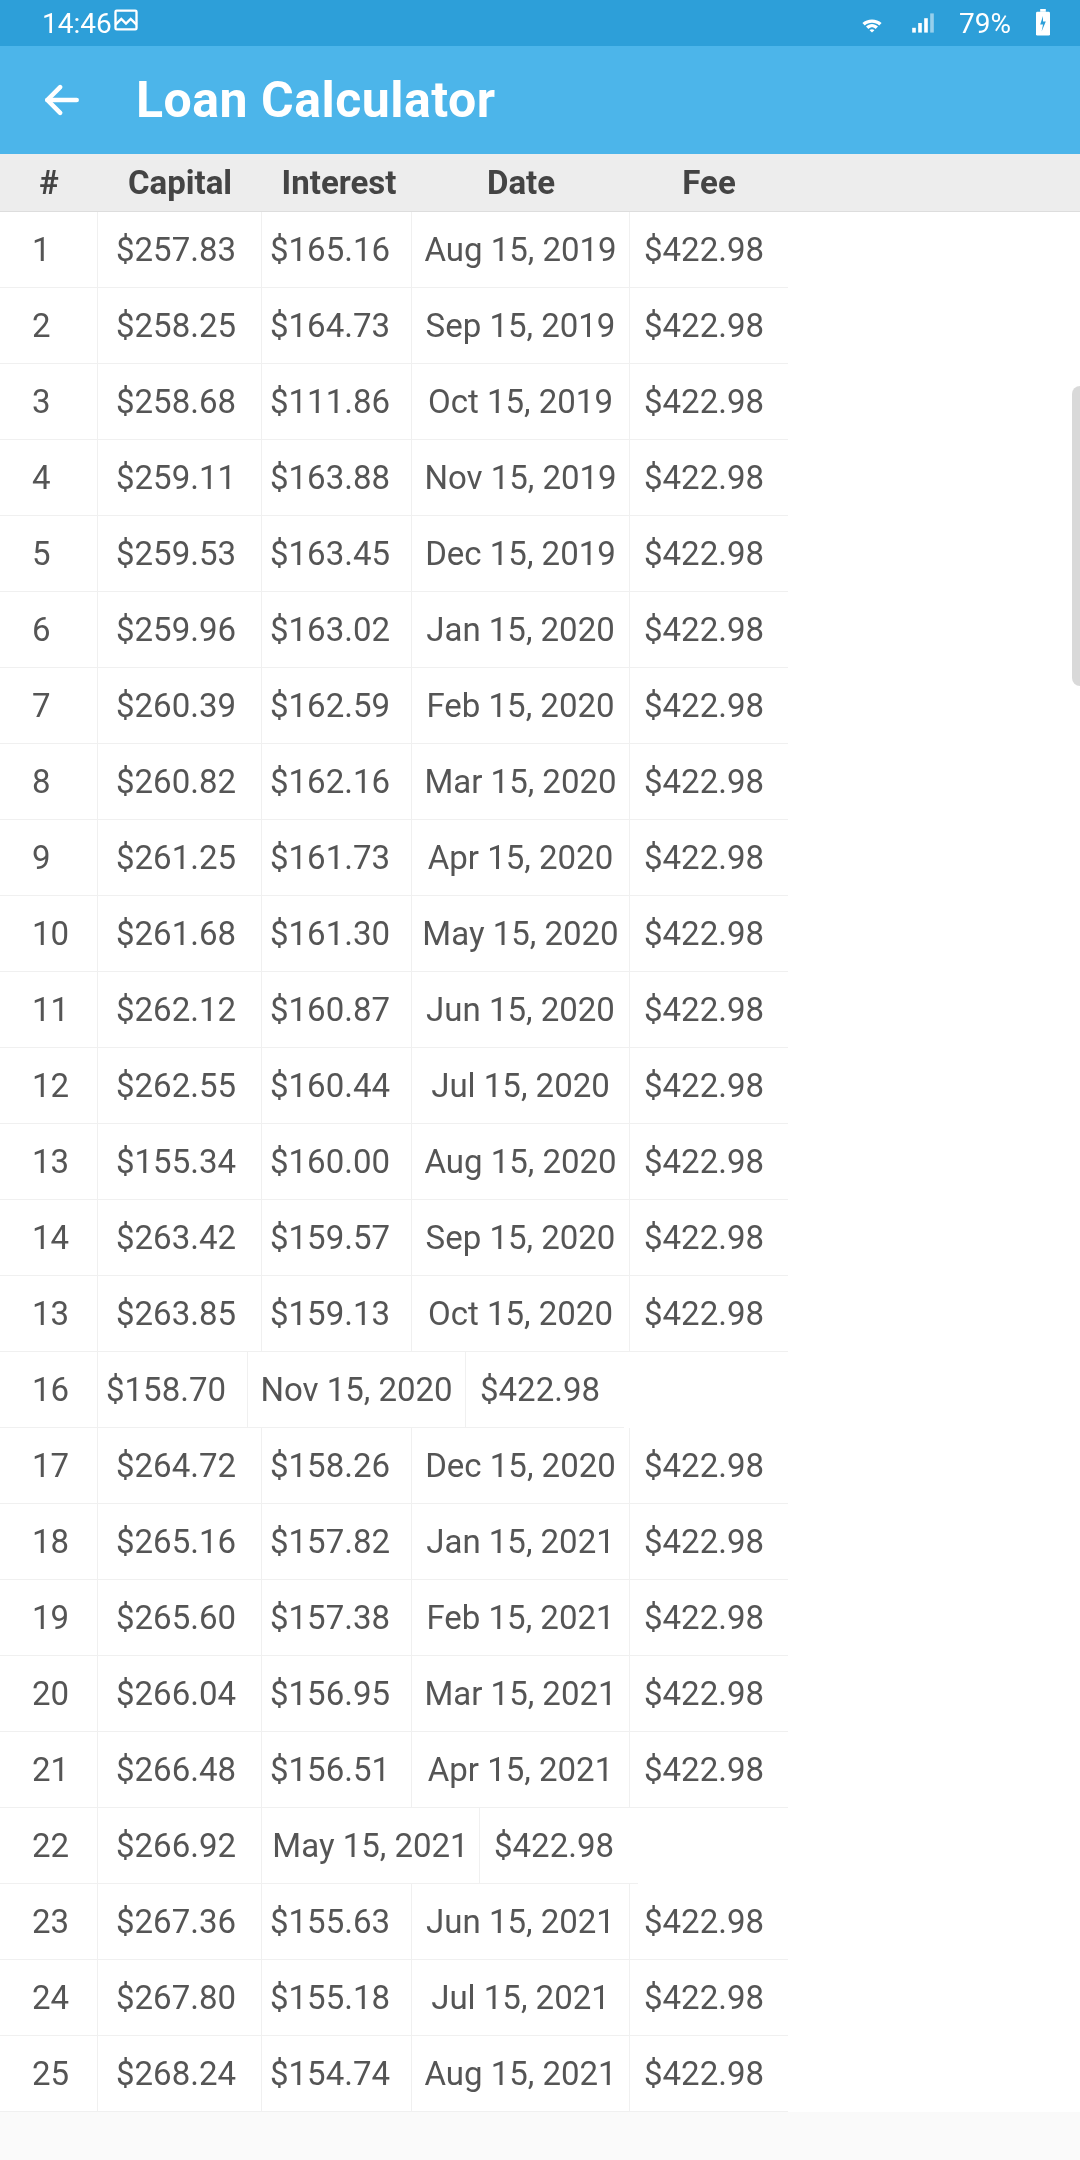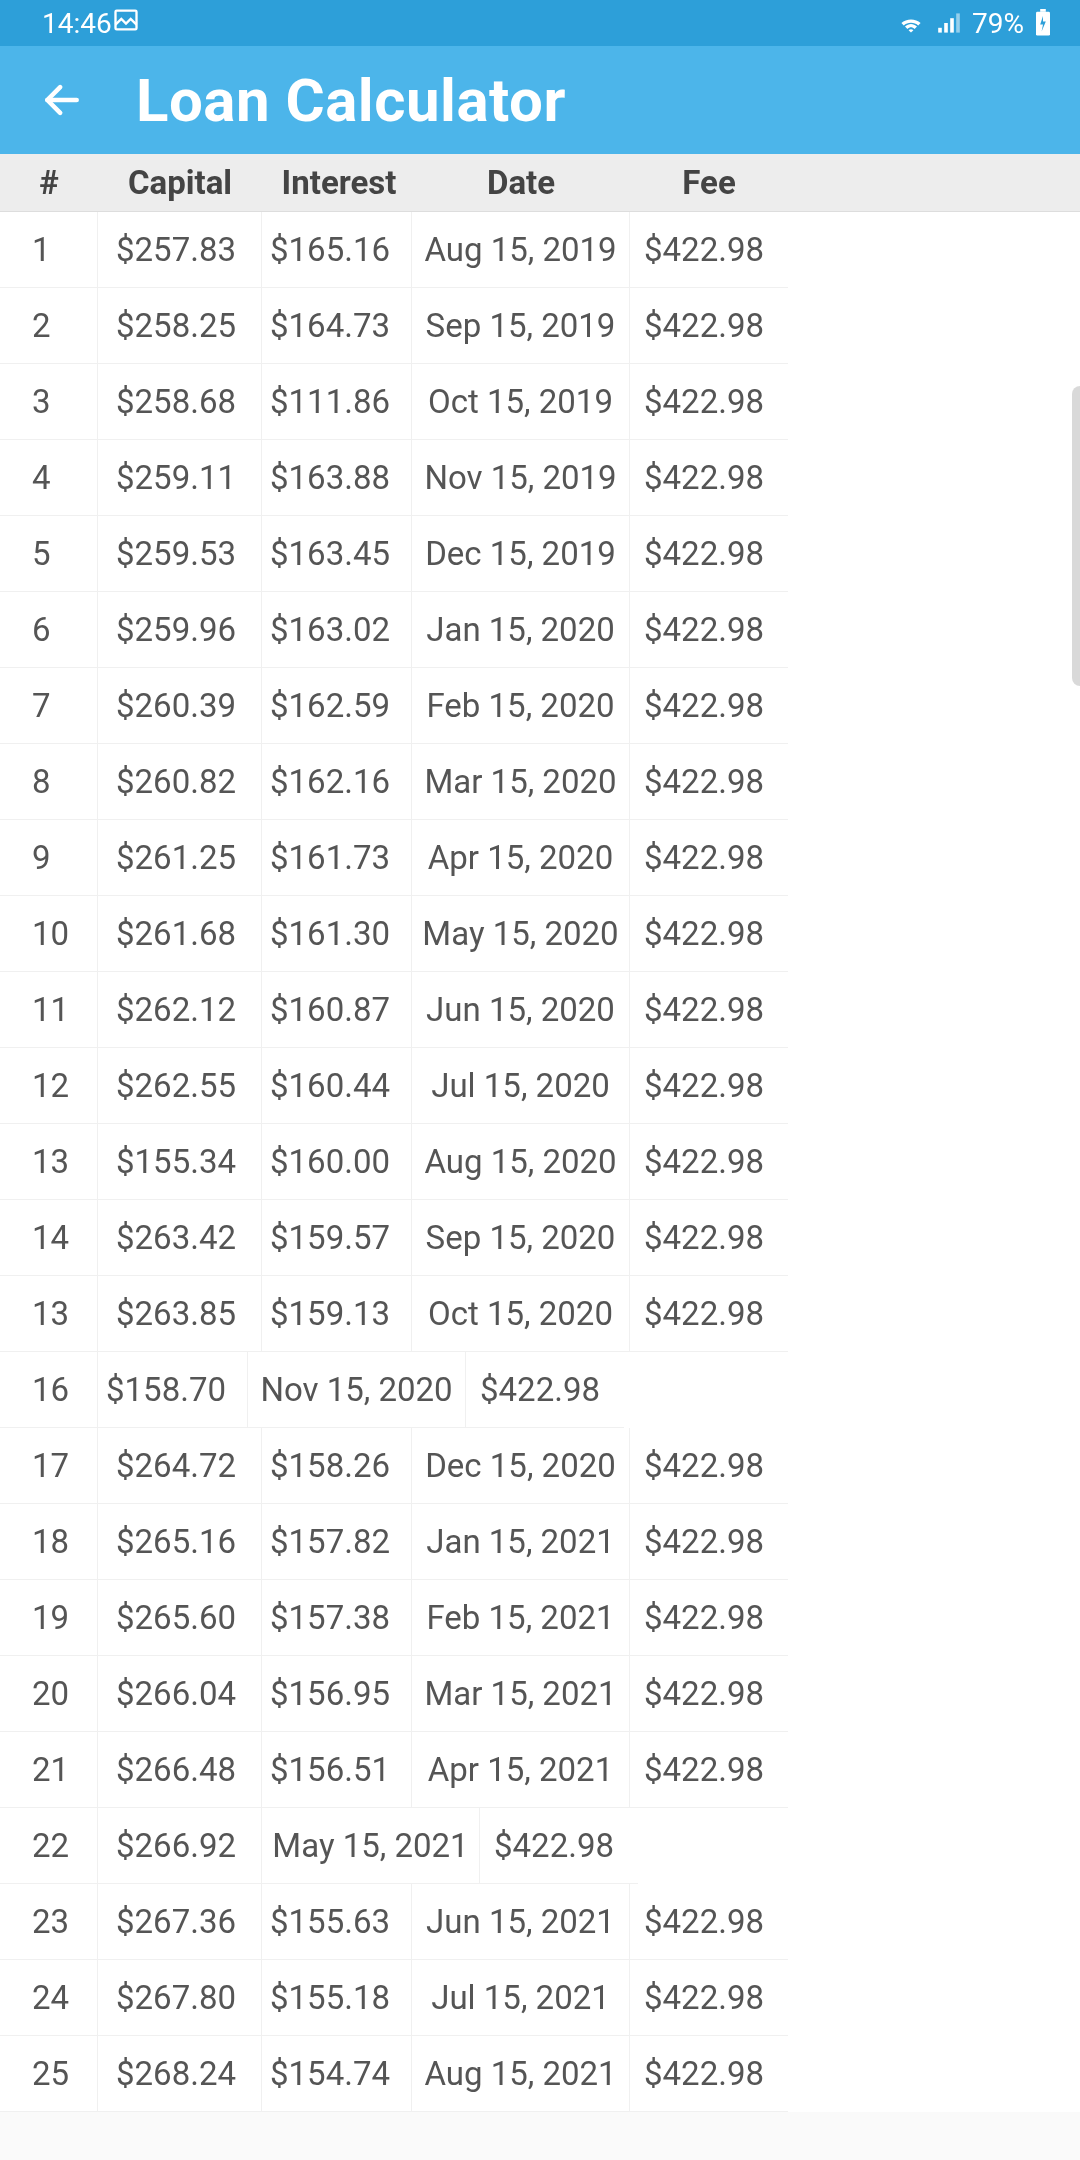--- a/index.html
+++ b/index.html
@@ -15,33 +15,33 @@
     height: 46px;
     background: #2d9fd9;
     display: flex;
     align-items: center;
     justify-content: space-between;
     padding: 0 28px 0 42px;
     color: #fff;
     font-size: 28px;
   }
   .status-left { display: flex; align-items: center; gap: 0; }
-  .status-right { display: flex; align-items: center; gap: 10px; }
+  .status-right { display: flex; align-items: center; gap: 23px; }
   .status-right svg { display: block; }
   .app-bar {
     height: 108px;
     background: #4cb5ea;
     display: flex;
     align-items: center;
     padding-left: 36px;
     color: #fff;
   }
   .back-icon { width: 52px; height: 52px; display:flex; align-items:center; justify-content:center; }
   .app-title {
-    font-size: 60px;
+    font-size: 50px;
     font-weight: 700;
     margin-left: 48px;
     letter-spacing: 0.5px;
   }
   .table-header {
     display: flex;
     background: #ededed;
     height: 58px;
     align-items: center;
     color: #444;

